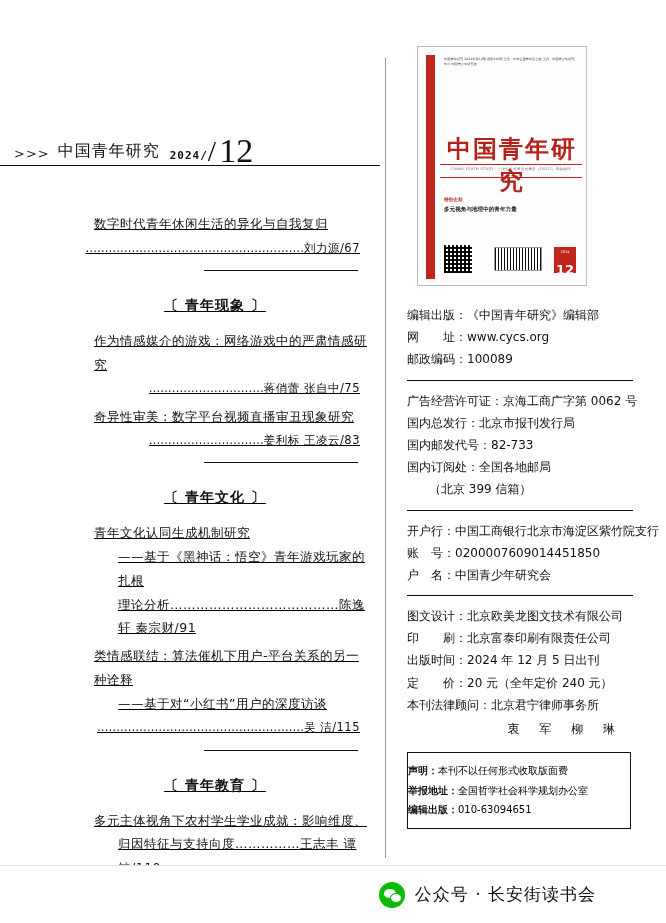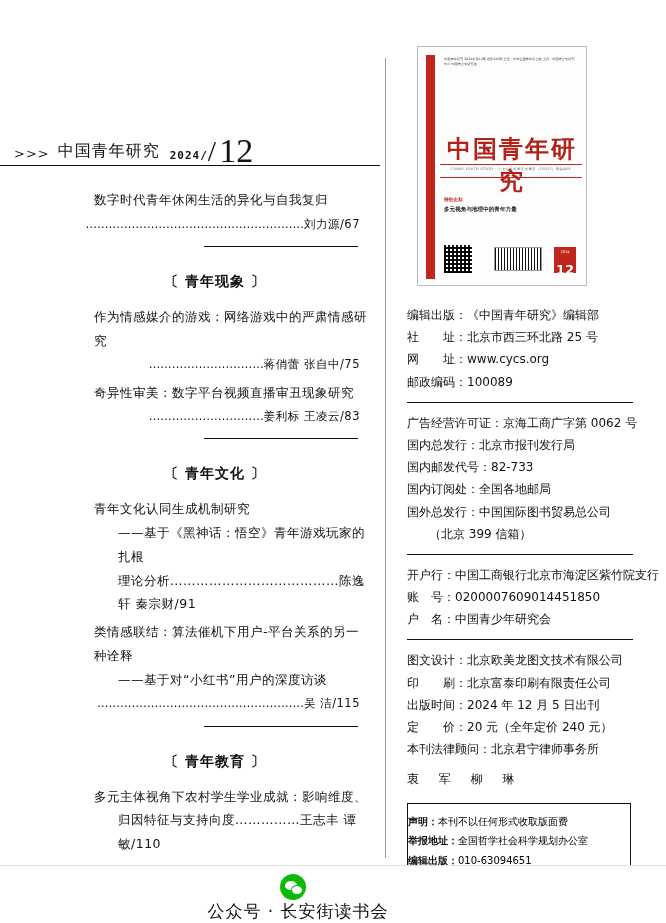--- a/index.html
+++ b/index.html
@@ -81,24 +81,25 @@
     left: 385px;
     top: 58px;
     width: 1px;
     height: 800px;
     background: #9a9a9a;
   }
   
   .toc {
     position: absolute;
     left: 0;
-    top: 188px;
+    top: 212px;
     width: 382px;
     box-sizing: border-box;
     padding: 0 14px 0 14px;
+    text-decoration: underline;
   }
   .sec-head {
     margin: 26px 0 14px 48px;
     font-size: 14px;
     color: #111;
     letter-spacing: 1px;
     font-family: "DejaVu Sans", sans-serif;
     font-weight: bold;
     text-align: center;
   }
@@ -271,24 +272,24 @@
     font-family: "DejaVu Sans", sans-serif;
   }
   .colophon .row { white-space: nowrap; }
   .col-rule {
     height: 1px;
     background: #111;
     margin: 9px 14px 9px 0;
   }
   .indent-line { padding-left: 22px; }
   .sign-row {
-    text-align: left;
+    text-align: right;
     letter-spacing: 8px;
     padding-right: 24px;
-    margin-top: 8px;
+    margin-top: 2px;
   }
   .notice {
     margin: 12px 0 0 8px;
     width: 224px;
     border: 1px solid #111;
     padding: 8px 6px 8px 0;
     box-sizing: border-box;
     font-size: 10px;
     line-height: 1.95;
     font-family: "DejaVu Sans", sans-serif;
@@ -301,21 +302,20 @@
     bottom: 0;
     width: 666px;
     height: 58px;
     background: #ffffff;
     border-top: 1px solid #e2e2e2;
     display: flex;
     align-items: center;
     justify-content: flex-end;
     padding-right: 70px;
     box-sizing: border-box;
-    flex-direction: column;
   }
   .wx-icon {
     width: 26px;
     height: 26px;
     border-radius: 50%;
     background: #09bb07;
     margin-right: 10px;
     position: relative;
     flex: none;
   }
@@ -433,31 +433,29 @@
       <div class="cover-qr"></div>
       <div class="cover-barcode"></div>
       <div class="cover-issuebox">
         <span class="yr">2024</span>
         <span>12</span>
       </div>
     </div>
 
     <div class="colophon">
       <div class="row"><span>编辑出版：</span><span>《中国青年研究》编辑部</span></div>
-      <div class="row"><span>社　　址：</span><span>北京市西三环北路 25 号</span></div>
       <div class="row"><span>网　　址：</span><span>www.cycs.org</span></div>
       <div class="row"><span>邮政编码：</span><span>100089</span></div>
 
       <div class="col-rule"></div>
 
       <div class="row"><span>广告经营许可证：</span><span>京海工商广字第 0062 号</span></div>
       <div class="row"><span>国内总发行：</span><span>北京市报刊发行局</span></div>
       <div class="row"><span>国内邮发代号：</span><span>82-733</span></div>
       <div class="row"><span>国内订阅处：</span><span>全国各地邮局</span></div>
-      <div class="row"><span>国外总发行：</span><span>中国国际图书贸易总公司</span></div>
       <div class="row indent-line"><span>（北京 399 信箱）</span></div>
 
       <div class="col-rule"></div>
 
       <div class="row"><span>开户行：</span><span>中国工商银行北京市海淀区紫竹院支行</span></div>
       <div class="row"><span>账　号：</span><span>0200007609014451850</span></div>
       <div class="row"><span>户　名：</span><span>中国青少年研究会</span></div>
 
       <div class="col-rule"></div>
 

